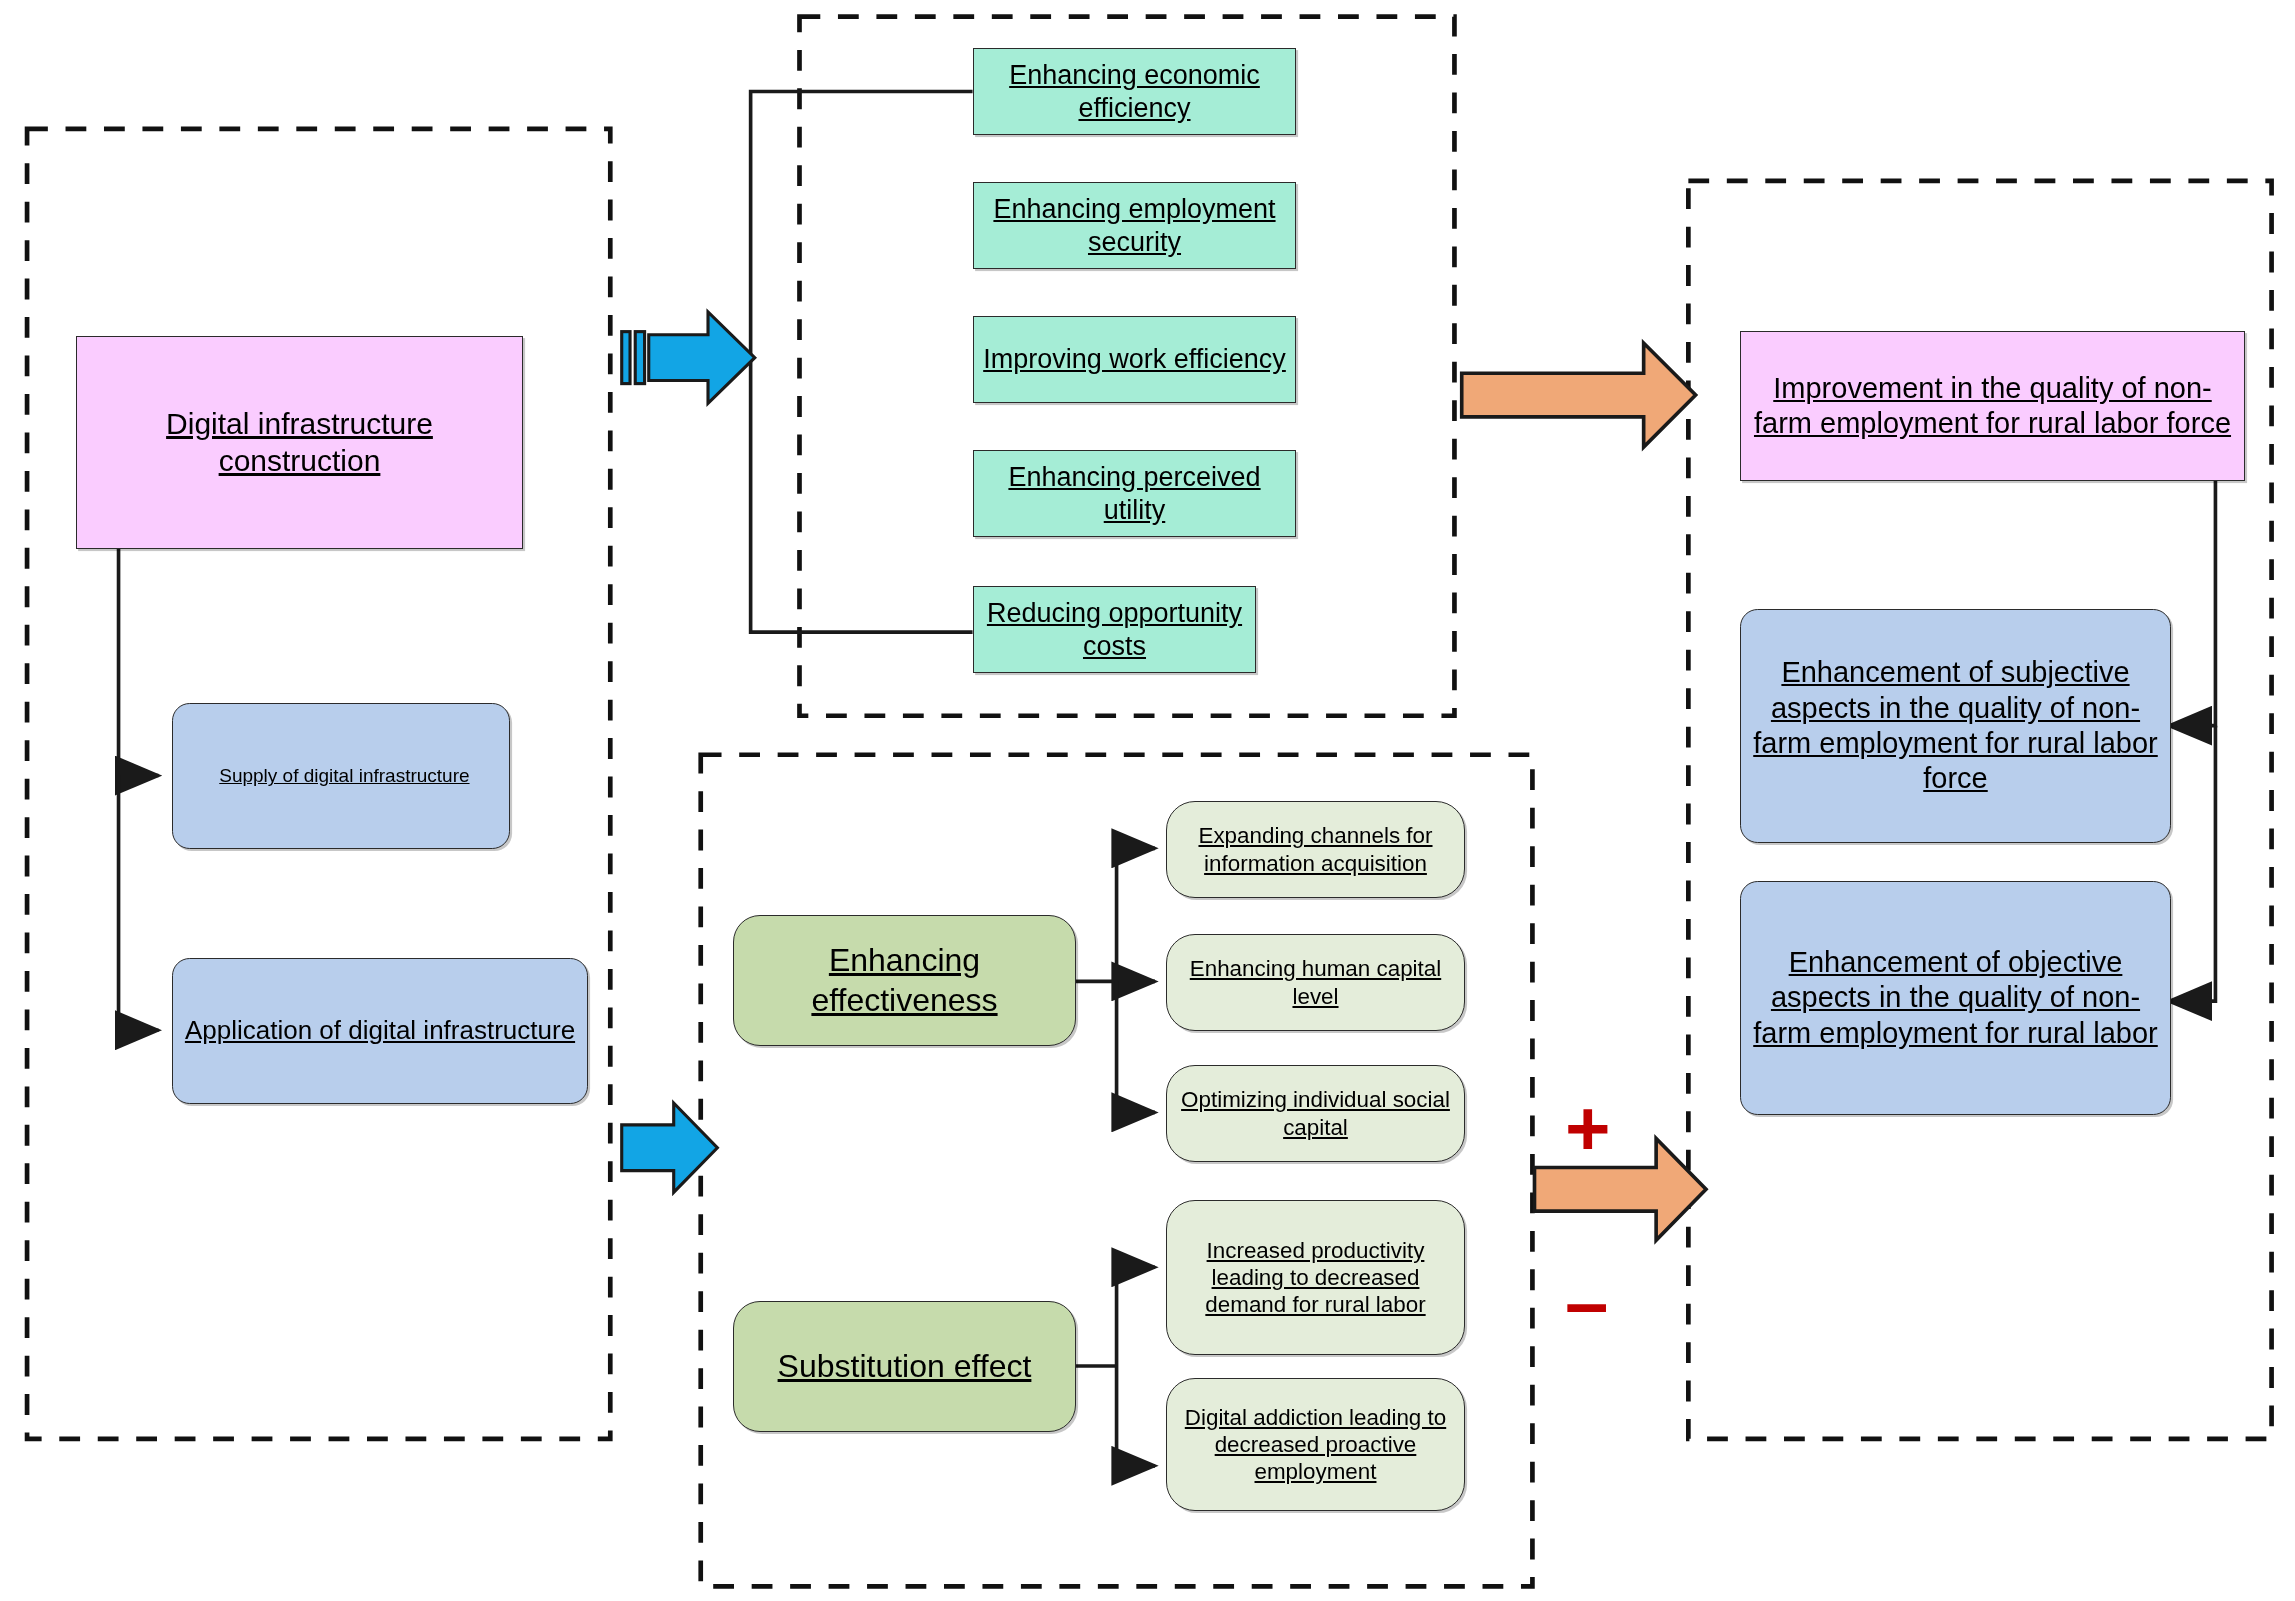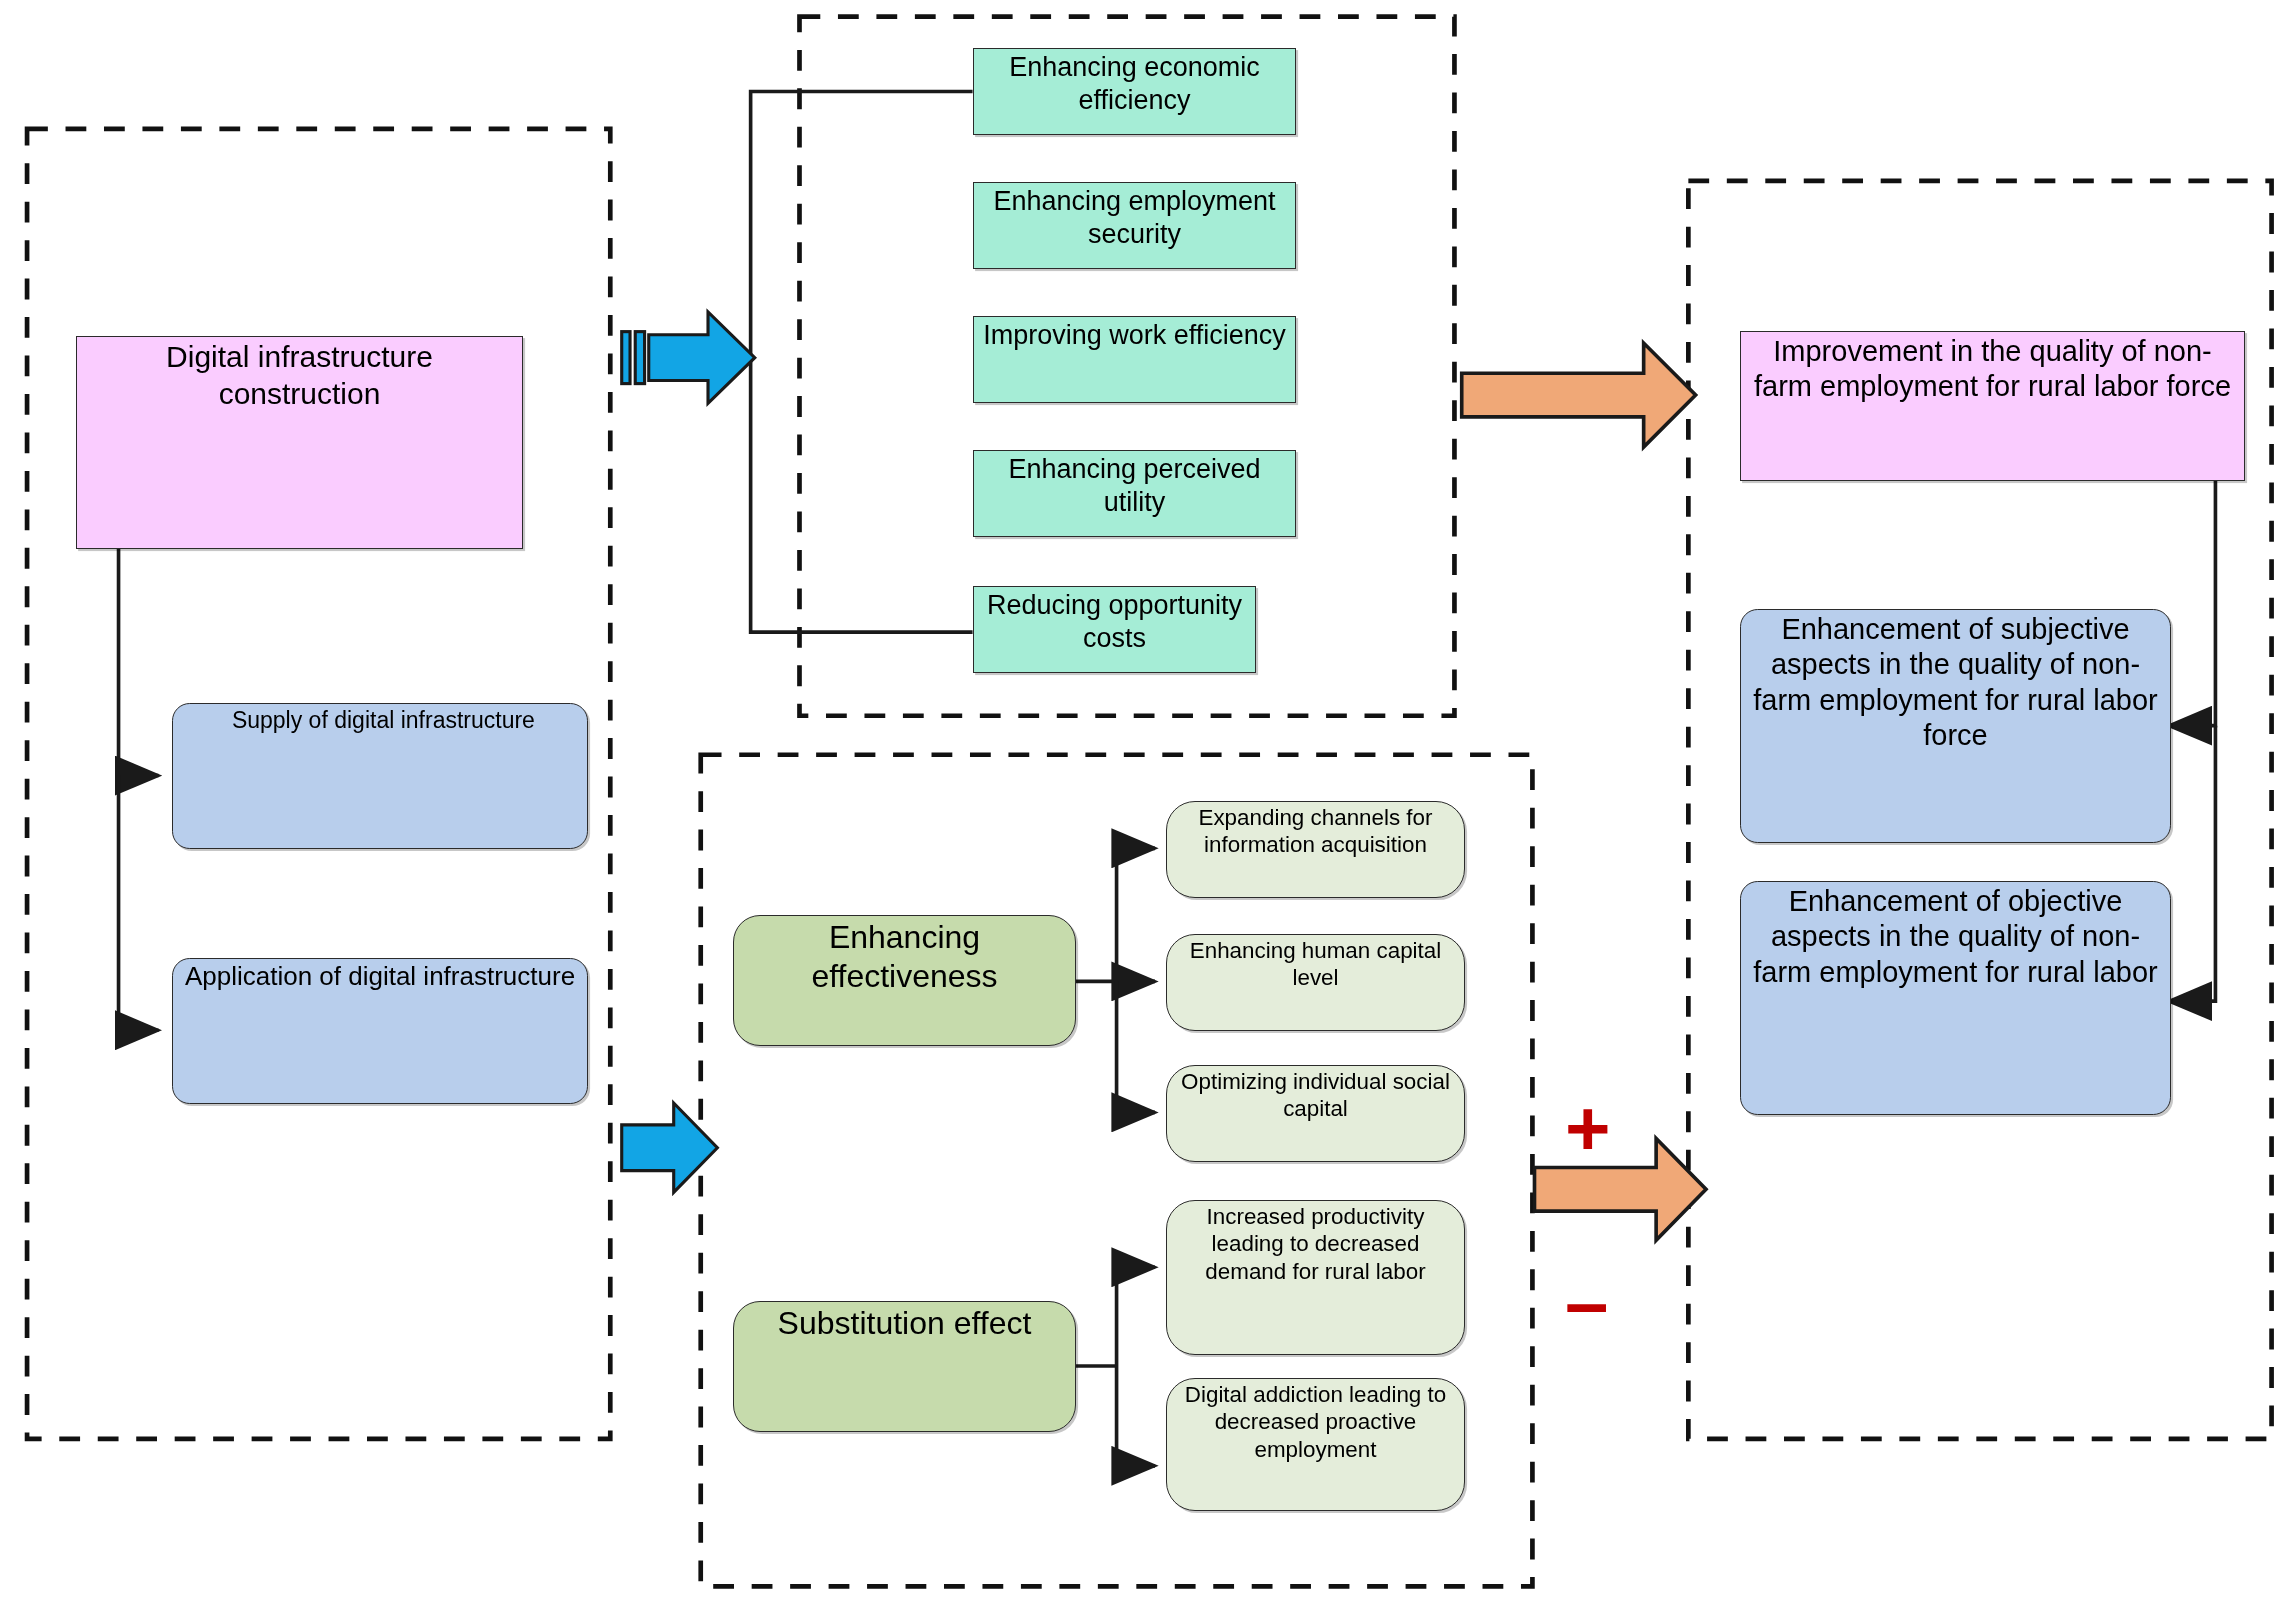--- a/index.html
+++ b/index.html
@@ -20,28 +20,29 @@
   #svg-layer {
     position: absolute;
     left: 0; top: 0;
     width: 2295px;
     height: 1601px;
   }
   .node {
     position: absolute;
     box-sizing: border-box;
     display: flex;
-    align-items: flex-start;
+    align-items: center;
     justify-content: center;
     text-align: center;
     color: #000000;
     line-height: 1.22;
     border: 1.6px solid #2b2b2b;
     box-shadow: 2.1px 2.1px 0 rgba(0,0,0,0.22);
     padding: 2.1px 5.2px;
+    text-decoration: underline;
   }
   .node span { display: block; width: 100%; }
 
   .n-pink   { background: #FACCFF; margin-top: 8px; }
   .n-blue   { background: #B8CEEC; border-radius: 17.7px; }
   .n-mint   { background: #A5EDD6; }
   .n-olive  { background: #C6DBAC; border-radius: 27px; }
   .n-palegreen { background: #E4EDDA; border-radius: 29px; }
 
   .sign {
@@ -102,21 +103,21 @@
 
     <path d="M 2070 2628 L 2148 2628" fill="none" stroke="#1a1a1a" stroke-width="7"></path>
     <path d="M 2148 2628 L 2148 2438 L 2222 2438" fill="none" stroke="#1a1a1a" stroke-width="7" marker-end="url(#arrowhead)"></path>
     <path d="M 2148 2628 L 2148 2820 L 2222 2820" fill="none" stroke="#1a1a1a" stroke-width="7" marker-end="url(#arrowhead)"></path>
   </svg>
 
   <div class="node n-pink" style="left:76px; top:328px; width:447px; height:213px; font-size:30px;">
     <span>Digital infrastructure construction</span>
   </div>
 
-  <div class="node n-blue" style="left:172px; top:703px; width:416px; height:146px; font-size:23px;padding-left:12px;">
+  <div class="node n-blue" style="left:172px; top:703px; width:338px; height:146px; font-size:19px;padding-left:12px;">
     <span>Supply of digital infrastructure</span>
   </div>
 
   <div class="node n-blue" style="left:172px; top:958px; width:416px; height:146px; font-size:26px;">
     <span>Application of digital infrastructure</span>
   </div>
 
   <div class="node n-mint" style="left:973px; top:48px; width:323px; height:87px; font-size:27px;">
     <span>Enhancing economic efficiency</span>
   </div>

